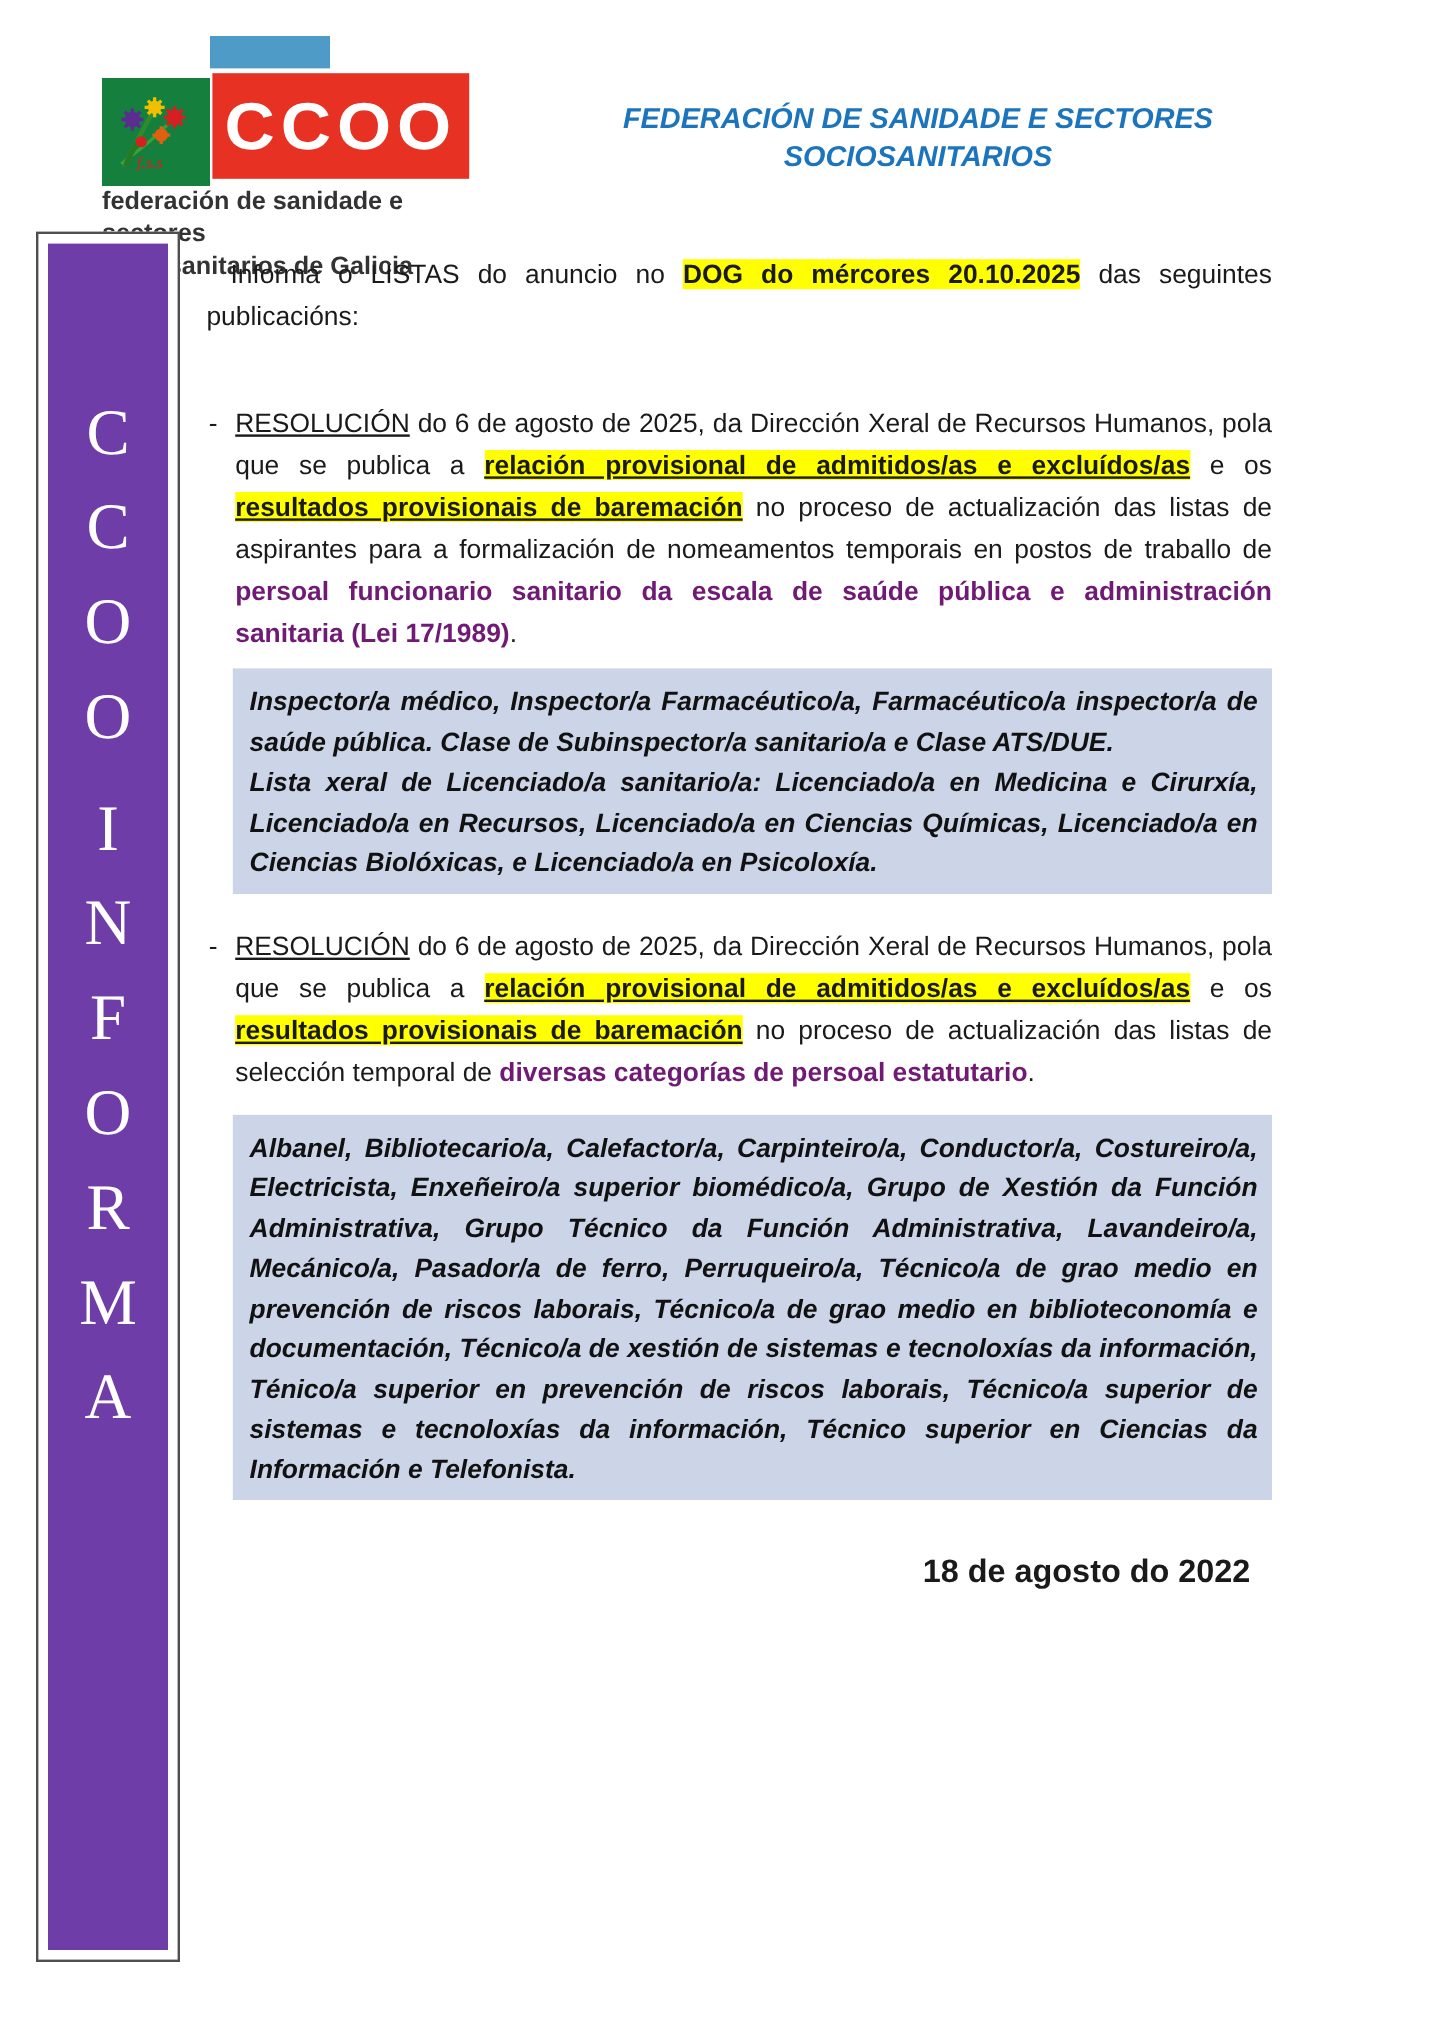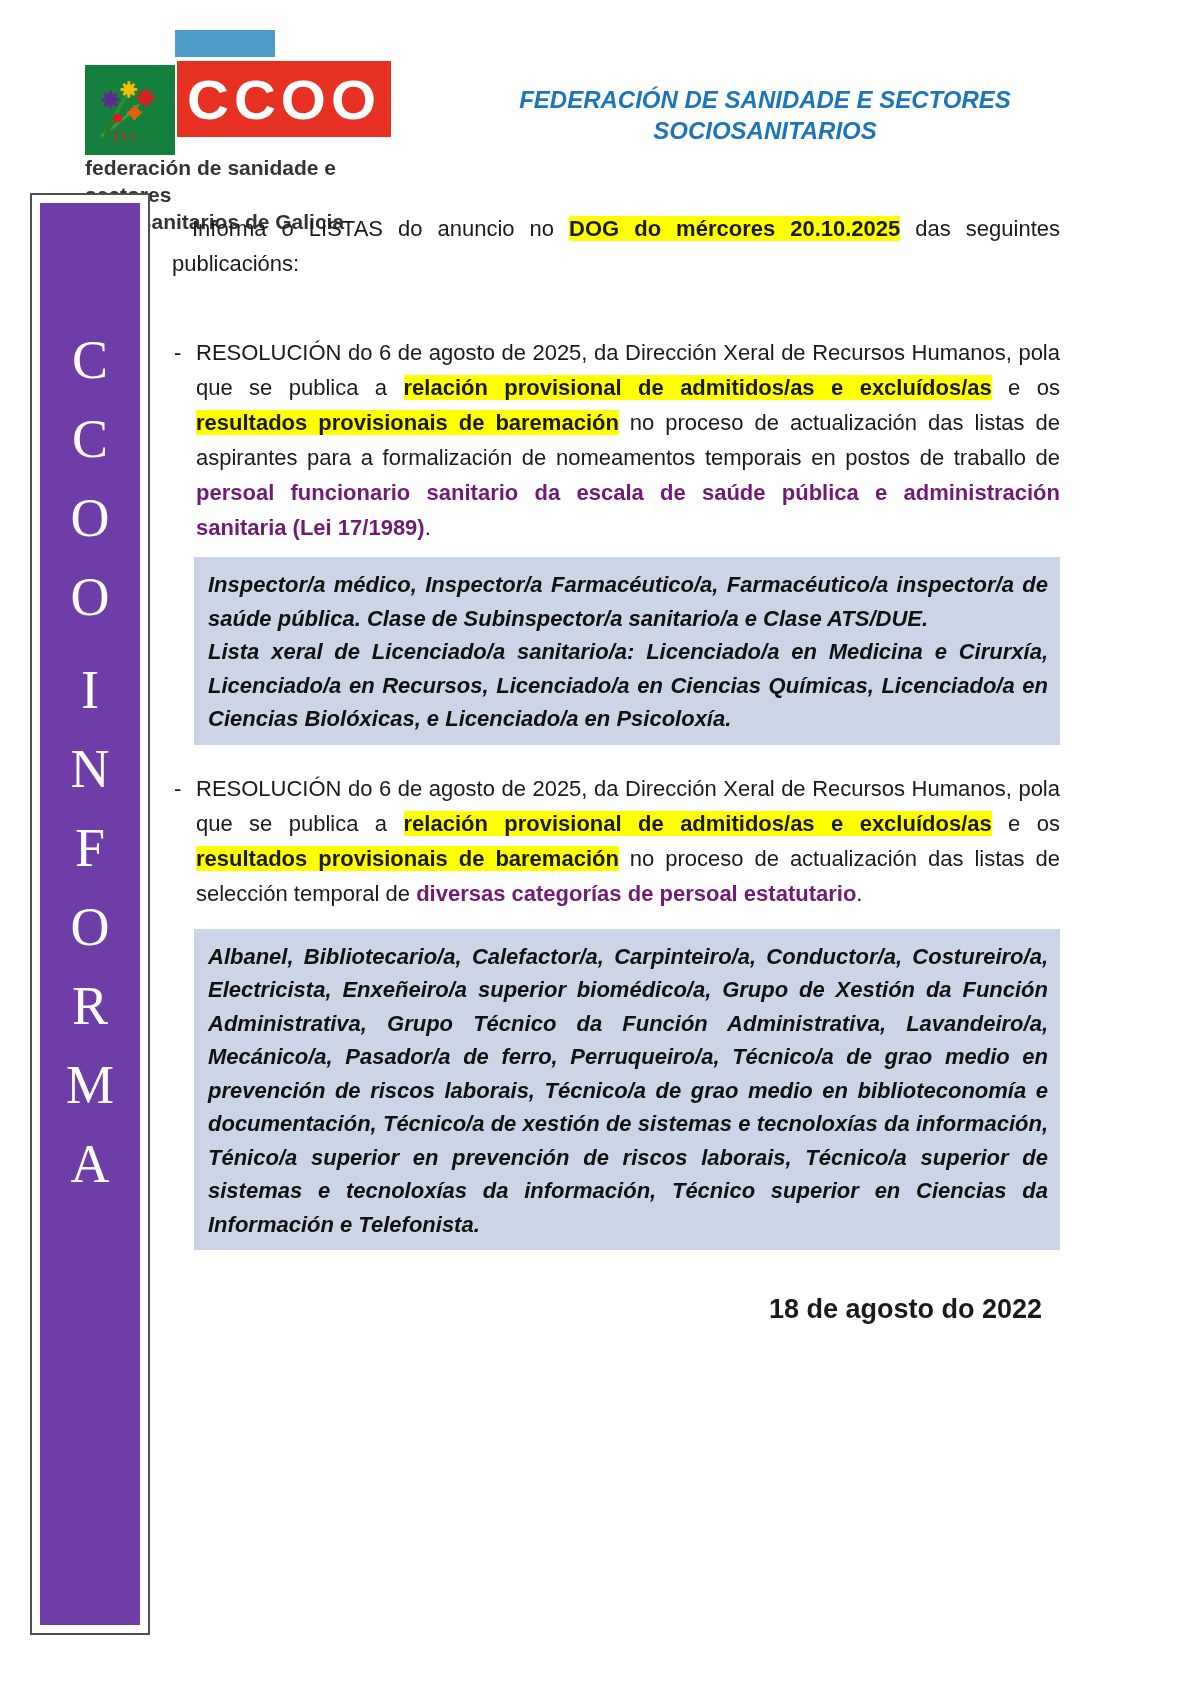--- a/index.html
+++ b/index.html
@@ -5,21 +5,21 @@
   html,body { margin:0; padding:0; background:#ffffff; }
   .page {
     position:relative; width:1200px; height:1697px; background:#ffffff;
     font-family:"Liberation Sans", sans-serif; color:#1a1a1a; overflow:hidden;
   }
 
   
   .logo-wrap { position:absolute; left:85px; top:28px; width:330px; height:185px; }
   .logo-blue-bar { position:absolute; left:90px; top:2px; width:100px; height:27px; background:#4f9bc8; }
   .logo-red-block {
-    position:absolute; left:92px; top:33px; width:214px; height:76px; background:#e63123;
+    position:absolute; left:92px; top:33px; width:214px; height:88px; background:#e63123;
     display:flex; align-items:center; justify-content:center;
   }
   .logo-acronym {
     color:#ffffff; font-weight:900; font-size:58px; letter-spacing:5px;
     font-family:"Liberation Sans", sans-serif; transform:scaleY(0.95);
   }
   .logo-flower-box {
     position:absolute; left:0; top:37px; width:90px; height:90px;
     border:5px solid #15803d; background:#15803d; box-sizing:border-box;
   }
@@ -61,21 +61,21 @@
 
   .bluebox {
     margin-top:12px; margin-left:22px; background:#ccd5e8;
     padding:11px 12px 9px 14px; font-size:22px; line-height:33.5px;
     font-weight:700; font-style:italic; text-align:justify; color:#111111;
   }
   .bluebox2 { margin-top:18px; }
 
   .seg.highlight { background:#ffff00; }
   .seg.bold { font-weight:700; }
-  .seg.underline { }
+  .seg.underline { text-decoration:underline; }
   .seg.red { color:#701a75; font-weight:700; }
 
   .footer-info { margin-top:26px; text-align:center; font-weight:700; font-size:24px; }
   .footer-date { margin-top:44px; text-align:right; padding-right:18px; font-weight:700; font-size:27px; }
 </style>
 </head>
 <body>
 
 <div class="page">
 

